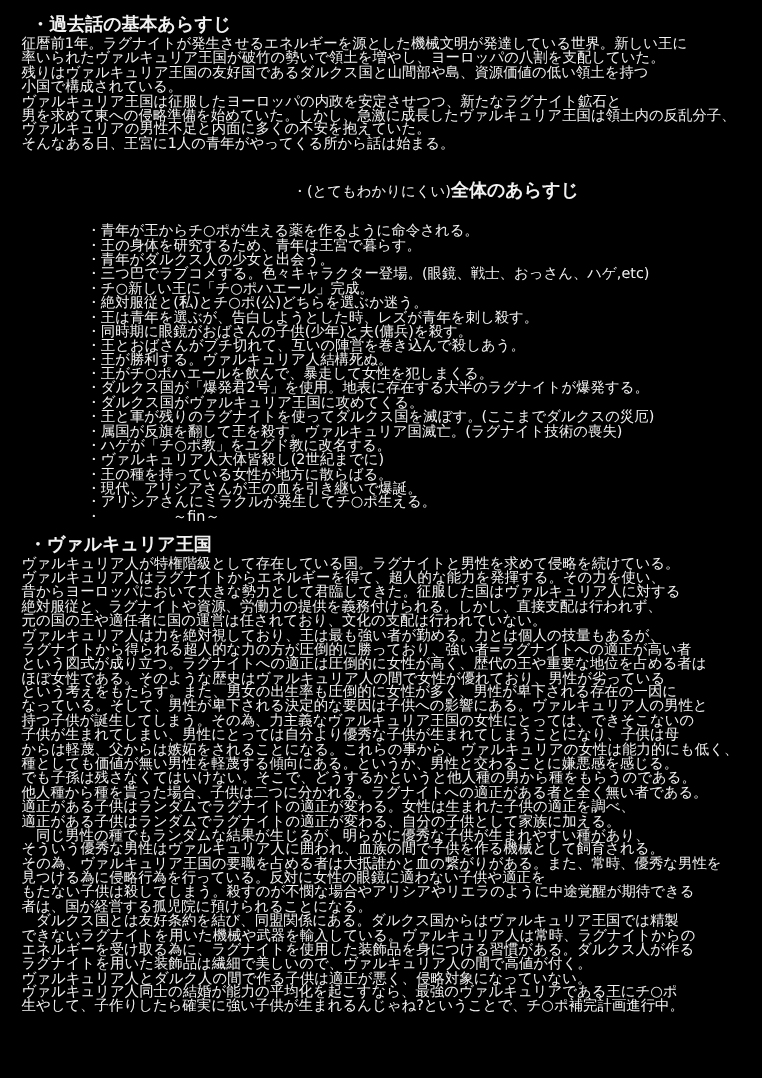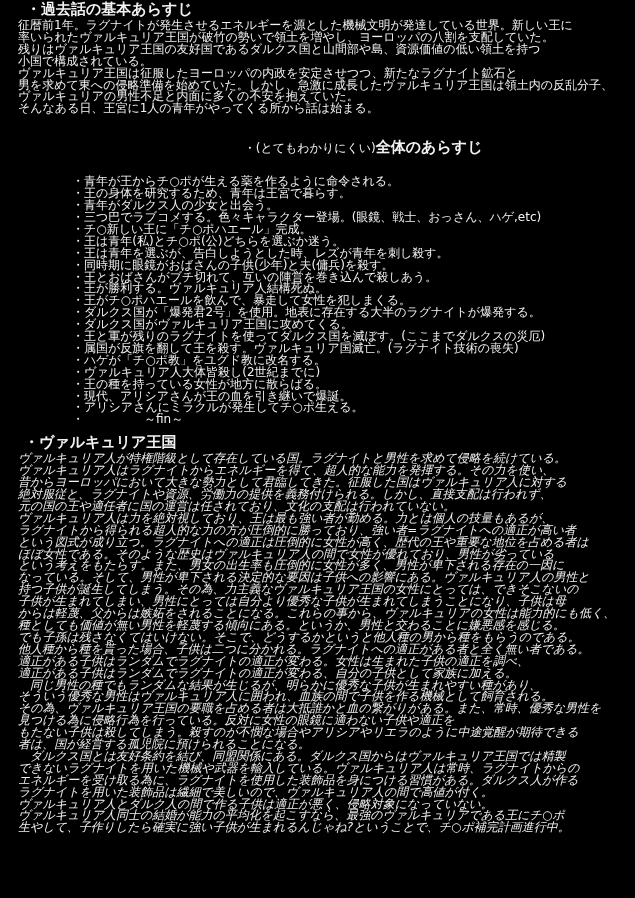--- a/index.html
+++ b/index.html
@@ -10,20 +10,21 @@
   body {
     width: 635px;
     height: 898px;
     overflow: hidden;
     font-family: "DejaVu Sans", sans-serif;
     color: #f2f2f2;
   }
   .doc {
     font-size: 12px;
     line-height: 11.9px;
+    margin-top: 11px;
   }
   .line {
     white-space: pre;
   }
   .h1 {
     font-weight: bold;
     font-size: 15px;
     line-height: 18px;
     white-space: pre;
   }
@@ -31,21 +32,21 @@
     font-weight: normal;
     font-size: 12px;
   }
   .sec-past-heading   { margin-left: 26px; margin-bottom: 2px; }
   .sec-past-body      { margin-left: 18px; }
   .sec-overall        { margin-top: 5px; }
   .sec-overall-heading{ margin-left: 60px; margin-bottom: 1px; text-align: center; }
   .sec-overall-body   { margin-left: 72px; }
   .sec-kingdom        { margin-top: 7px; }
   .sec-kingdom-heading{ margin-left: 24px; margin-bottom: 2px; }
-  .sec-kingdom-body   { margin-left: 18px; font-style: italic; }
+  .sec-kingdom-body   { margin-left: 18px; }
 </style>
 </head>
 <body>
 
 <div class="doc">
 
   <section>
     <div class="h1 sec-past-heading">・過去話の基本あらすじ</div>
     <div class="sec-past-body">
         <div class="line">征暦前1年。ラグナイトが発生させるエネルギーを源とした機械文明が発達している世界。新しい王に</div>
@@ -62,21 +63,21 @@
   <section class="sec-overall">
     <div class="h1 sec-overall-heading">
       <span class="h1-prefix">・(とてもわかりにくい)</span><span>全体のあらすじ</span>
     </div>
     <div class="sec-overall-body">
         <div class="line">・青年が王からチ○ポが生える薬を作るように命令される。</div>
         <div class="line">・王の身体を研究するため、青年は王宮で暮らす。</div>
         <div class="line">・青年がダルクス人の少女と出会う。</div>
         <div class="line">・三つ巴でラブコメする。色々キャラクター登場。(眼鏡、戦士、おっさん、ハゲ,etc)</div>
         <div class="line">・チ○新しい王に「チ○ポハエール」完成。</div>
-        <div class="line">・王は青年(私)とチ○ポ(公)どちらを選ぶか迷う。</div>
+        <div class="line">・絶対服従と(私)とチ○ポ(公)どちらを選ぶか迷う。</div>
         <div class="line">・王は青年を選ぶが、告白しようとした時、レズが青年を刺し殺す。</div>
         <div class="line">・同時期に眼鏡がおばさんの子供(少年)と夫(傭兵)を殺す。</div>
         <div class="line">・王とおばさんがブチ切れて、互いの陣営を巻き込んで殺しあう。</div>
         <div class="line">・王が勝利する。ヴァルキュリア人結構死ぬ。</div>
         <div class="line">・王がチ○ポハエールを飲んで、暴走して女性を犯しまくる。</div>
         <div class="line">・ダルクス国が「爆発君2号」を使用。地表に存在する大半のラグナイトが爆発する。</div>
         <div class="line">・ダルクス国がヴァルキュリア王国に攻めてくる。</div>
         <div class="line">・王と軍が残りのラグナイトを使ってダルクス国を滅ぼす。(ここまでダルクスの災厄)</div>
         <div class="line">・属国が反旗を翻して王を殺す。ヴァルキュリア国滅亡。(ラグナイト技術の喪失)</div>
         <div class="line">・ハゲが「チ○ポ教」をユグド教に改名する。</div>

